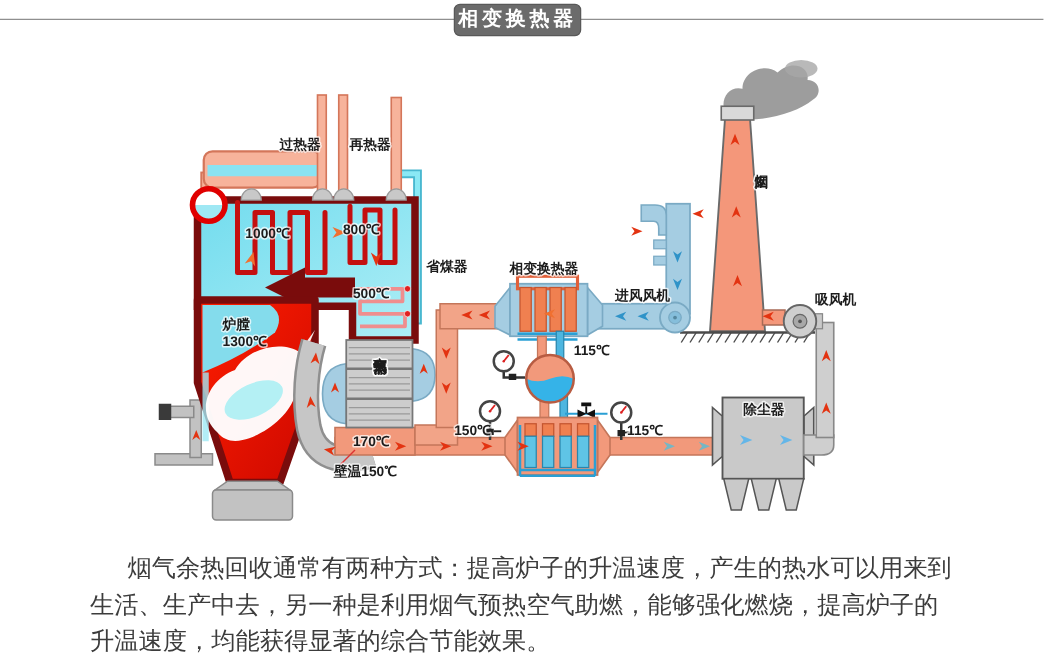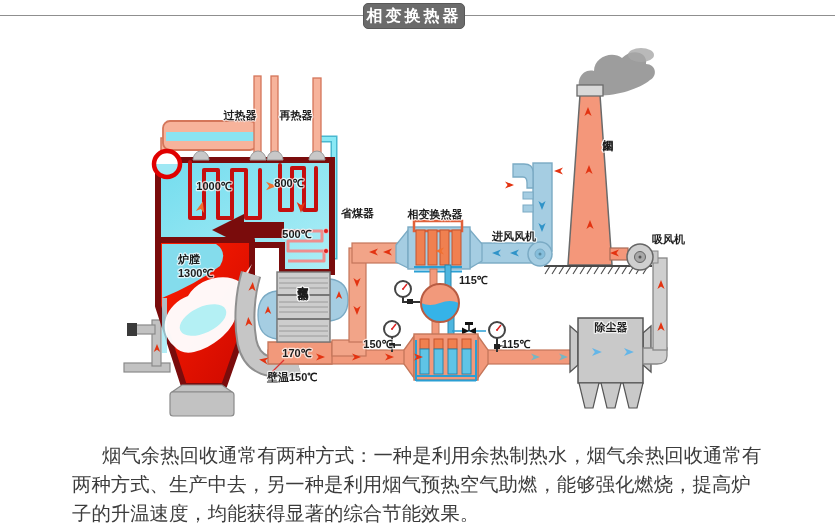--- a/index.html
+++ b/index.html
@@ -325,15 +325,15 @@
       <text class="lbl" x="459" y="284" text-anchor="start">115℃</text>
       <text class="lbl" x="378" y="348" text-anchor="middle">150℃</text>
       <text class="lbl" x="516" y="348" text-anchor="middle">115℃</text>
       <text class="lbl" x="514" y="240" text-anchor="middle">进风风机</text>
       <text class="lbl" x="652" y="243" text-anchor="start">吸风机</text>
       <text class="lbl vlbl" x="608" y="130">烟囱</text>
       <text class="lbl" x="611" y="331" text-anchor="middle">除尘器</text>
     </g>
   </svg>
 
-  <div class="desc">烟气余热回收通常有两种方式：一种是利用余热制热水，烟气余热回收通常有两种方式、生产中去，另一种是利用烟气预热空气助燃，能够强化燃烧，提高炉子的升温速度，均能获得显著的综合节能效果。</div>
+  <div class="desc">烟气余热回收通常有两种方式：提高炉子的升温速度，产生的热水可以用来到生活、生产中去，另一种是利用烟气预热空气助燃，能够强化燃烧，提高炉子的升温速度，均能获得显著的综合节能效果。</div>
 
 </div>
 
 </body></html>

